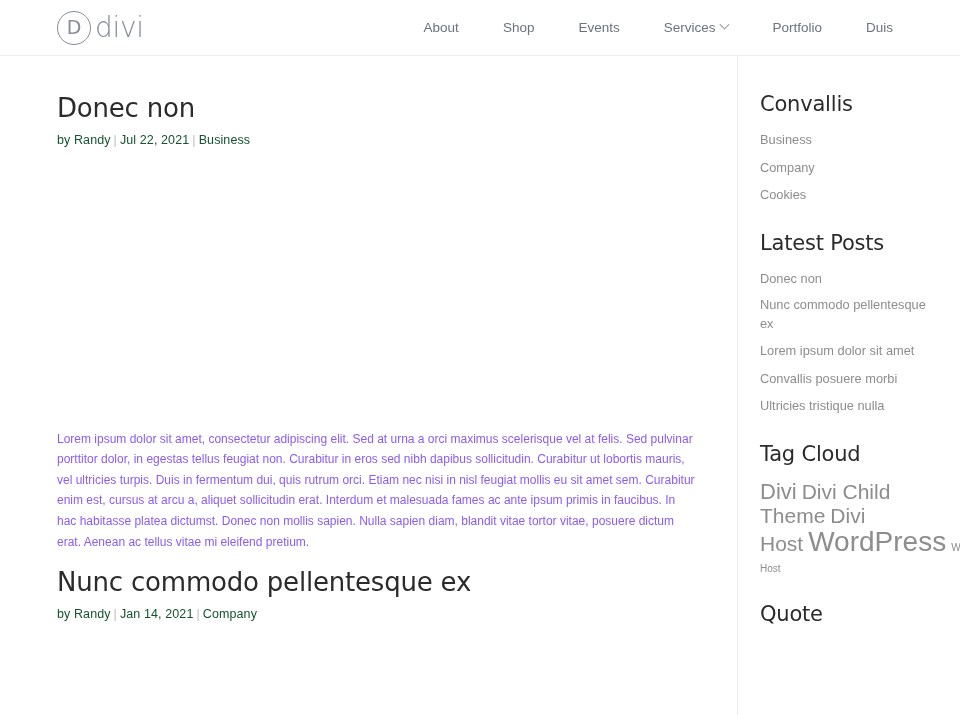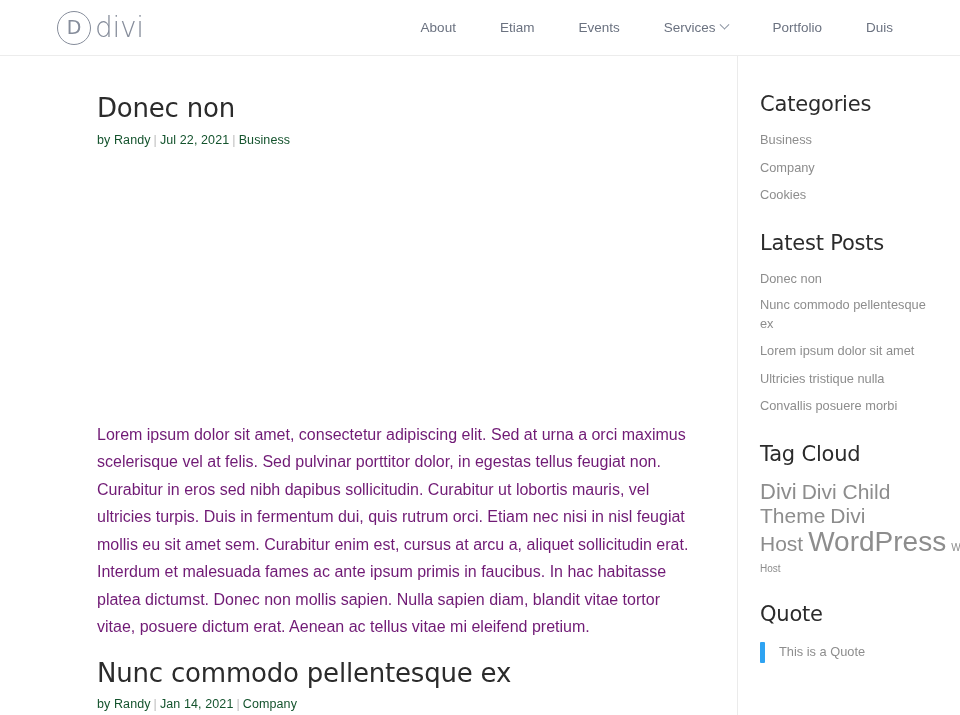--- a/index.html
+++ b/index.html
@@ -77,21 +77,20 @@
     border-bottom: 1.4px solid #8b93a0;
     transform: rotate(45deg) translate(-2px,-2px);
   }
 
   
   #page-body {
     position: relative;
     width: 956px;
     height: 659px;
     display: flex;
-    padding-left: 40px;
   }
   #content-column {
     width: 742px;
     padding-left: 57px;
     padding-top: 36px;
     padding-right: 42px;
     border-right: 1px solid #ebebeb;
     height: 659px;
   }
   #sidebar-column {
@@ -131,24 +130,24 @@
     display: block;
     cursor: pointer;
   }
   .featured-image.wide {
     width: 240px;
     height: 170px;
     margin-top: 22px;
   }
 
   .article-body {
-    margin-top: 12px;
-    font-size: 16px;
+    margin-top: 20px;
+    font-size: 12px;
     line-height: 1.72;
-    color: #701a75;
+    color: #8b5cf6;
     max-width: 640px;
     text-align: left;
   }
 
   
   .widget { margin-bottom: 26px; }
   .widget-title {
     margin: 0 0 14px 0;
     font-size: 21px;
     font-weight: 400;
@@ -223,21 +222,21 @@
   <a id="logo" href="#">
     <span class="logo-mark">D</span>
     <span class="logo-word">divi</span>
   </a>
 
   <nav id="primary-nav">
     <a class="nav-item" href="#">
       <span>About</span>
     </a>
     <a class="nav-item" href="#">
-      <span>Etiam</span>
+      <span>Shop</span>
     </a>
     <a class="nav-item" href="#">
       <span>Events</span>
     </a>
     <a class="nav-item" href="#">
       <span>Services</span>
       <span class="chevron-down"></span>
     </a>
     <a class="nav-item" href="#">
       <span>Portfolio</span>
@@ -271,48 +270,44 @@
       <a class="featured-image wide" href="#">
         <span class="photo-leaf"></span>
       </a>
     </article>
 
   </main>
 
   <aside id="sidebar-column">
 
     <section class="widget">
-      <h2 class="widget-title">Categories</h2>
+      <h2 class="widget-title">Convallis</h2>
       <ul class="widget-list">
         <li><a href="#">Business</a></li>
         <li><a href="#">Company</a></li>
         <li><a href="#">Cookies</a></li>
       </ul>
     </section>
 
     <section class="widget">
       <h2 class="widget-title">Latest Posts</h2>
       <ul class="widget-list">
         <li><a href="#">Donec non</a></li>
         <li><a href="#">Nunc commodo pellentesque ex</a></li>
         <li><a href="#">Lorem ipsum dolor sit amet</a></li>
+        <li><a href="#">Convallis posuere morbi</a></li>
         <li><a href="#">Ultricies tristique nulla</a></li>
-        <li><a href="#">Convallis posuere morbi</a></li>
       </ul>
     </section>
 
     <section class="widget">
       <h2 class="widget-title">Tag Cloud</h2>
       <div id="tag-cloud">
         <a href="#" style="font-size: 22px;">Divi</a><a href="#" style="font-size: 21px;">Divi Child Theme</a><a href="#" style="font-size: 21px;">Divi Host</a><a href="#" style="font-size: 28px;">WordPress</a><a href="#" style="font-size: 10px;">WordPress Host</a>
       </div>
     </section>
 
     <section class="widget">
       <h2 class="widget-title">Quote</h2>
-      <div class="quote-block">
-        <span class="quote-bar" style="background: rgb(46, 163, 242);"></span>
-        <span class="quote-text">This is a Quote</span>
-      </div>
     </section>
 
   </aside>
 </div>
 
 </body></html>

